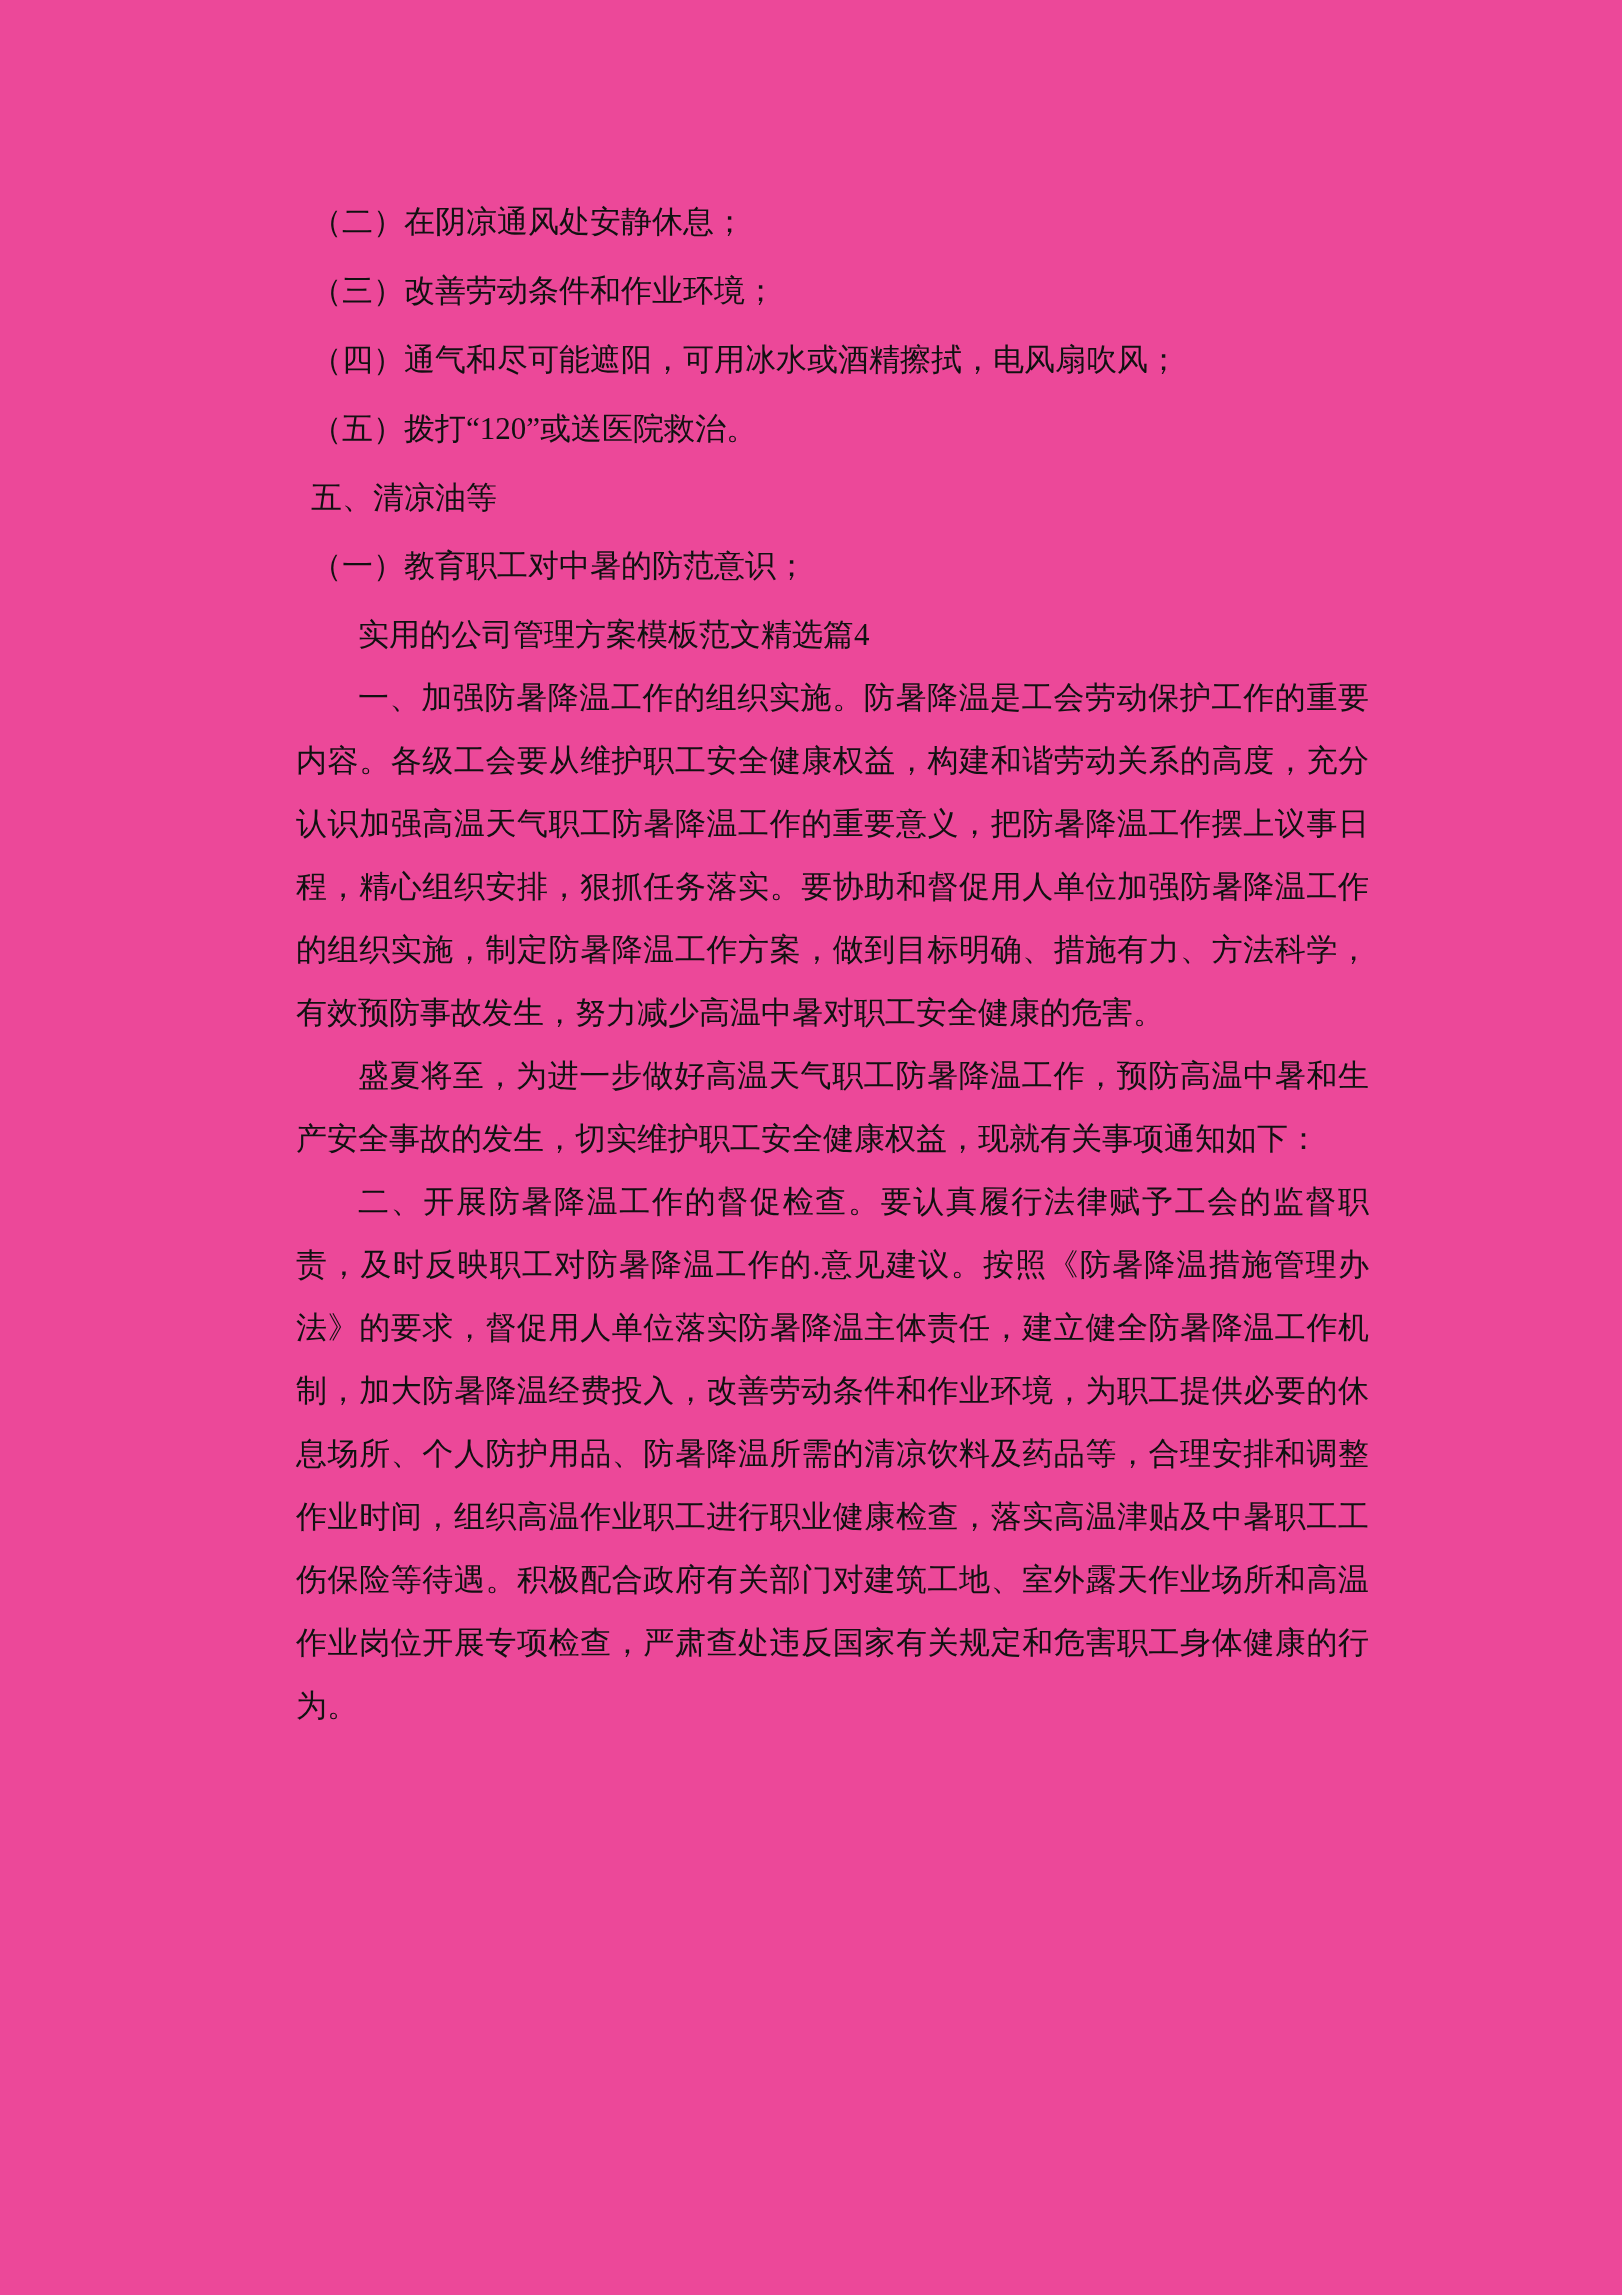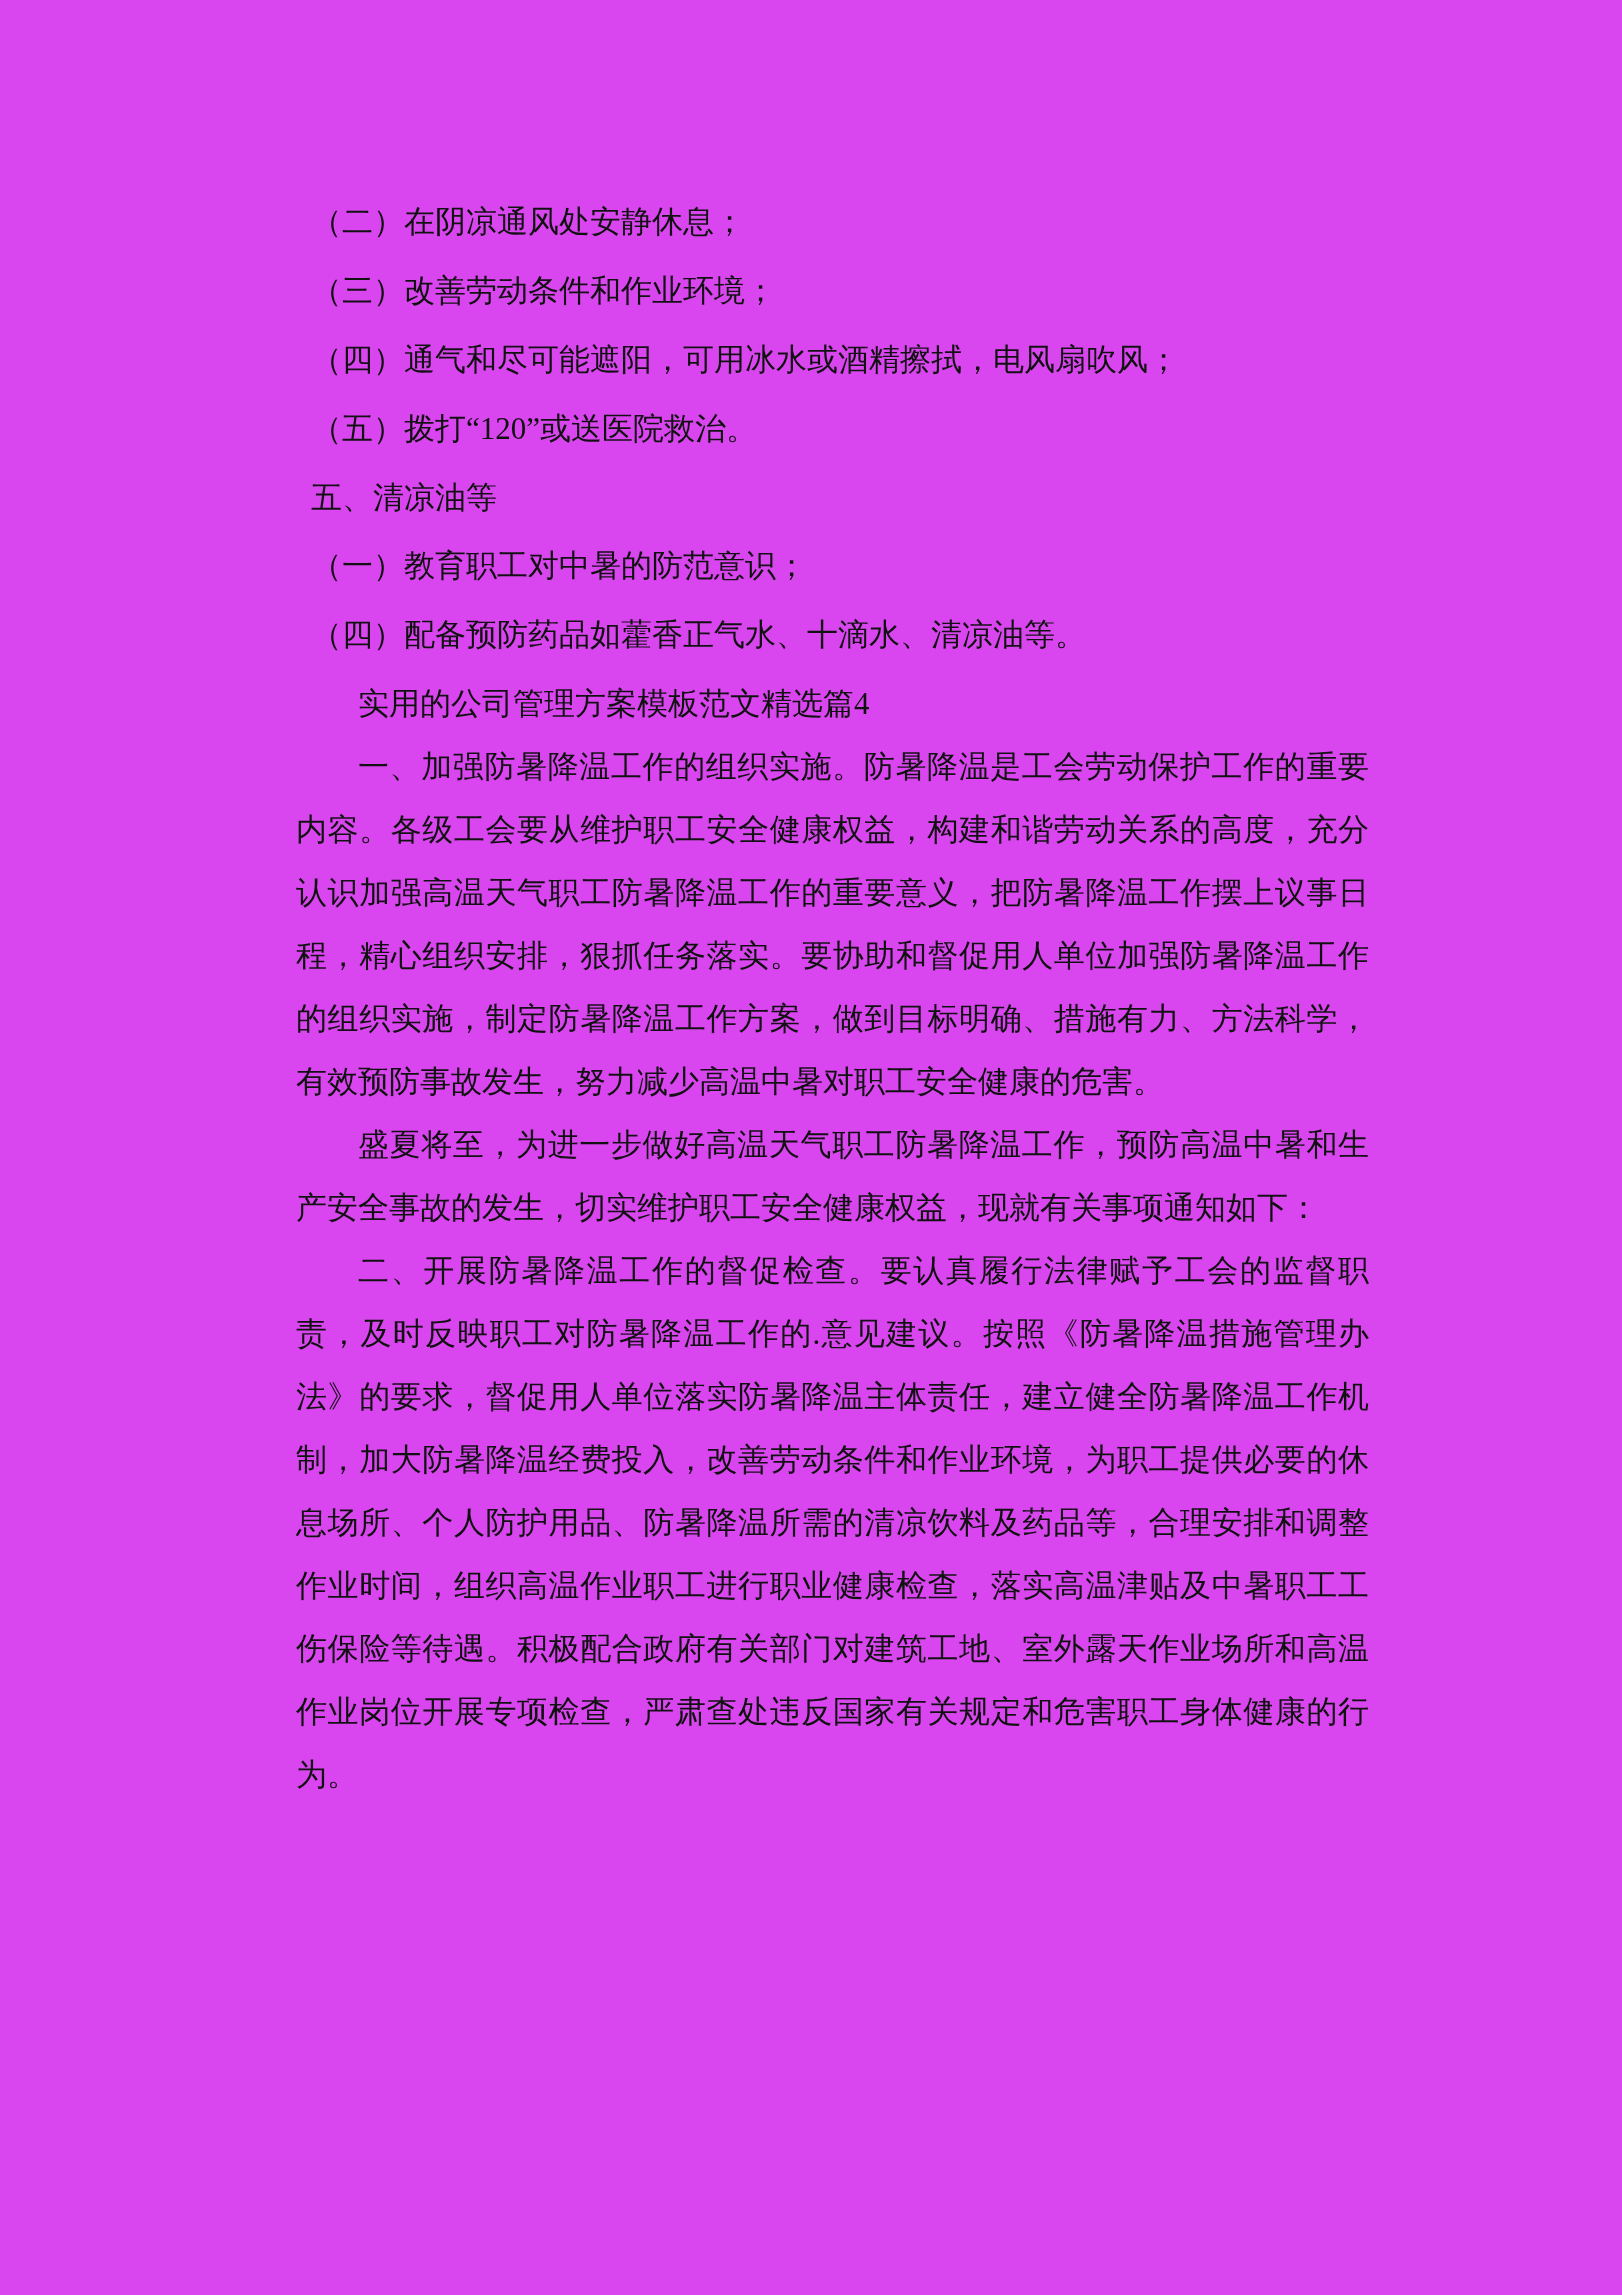--- a/index.html
+++ b/index.html
@@ -34,28 +34,27 @@
   }
   .content p.para {
     text-align: justify;
     text-justify: inter-ideograph;
     margin-left: 47px;
   }
 </style>
 </head>
 <body>
 
-<div class="page" style="background: #d946ef; color: rgb(17, 17, 17);">
+<div class="page" style="background: #ec4899; color: rgb(17, 17, 17);">
   <div class="content" id="doc-content">
       <p class="list-line">（二）在阴凉通风处安静休息；</p>
       <p class="list-line">（三）改善劳动条件和作业环境；</p>
       <p class="list-line">（四）通气和尽可能遮阳，可用冰水或酒精擦拭，电风扇吹风；</p>
       <p class="list-line">（五）拨打“120”或送医院救治。</p>
       <p class="list-line">五、清凉油等</p>
       <p class="list-line">（一）教育职工对中暑的防范意识；</p>
-      <p class="list-line">（四）配备预防药品如藿香正气水、十滴水、清凉油等。</p>
       <p class="para">实用的公司管理方案模板范文精选篇4</p>
       <p class="para">一、加强防暑降温工作的组织实施。防暑降温是工会劳动保护工作的重要内容。各级工会要从维护职工安全健康权益，构建和谐劳动关系的高度，充分认识加强高温天气职工防暑降温工作的重要意义，把防暑降温工作摆上议事日程，精心组织安排，狠抓任务落实。要协助和督促用人单位加强防暑降温工作的组织实施，制定防暑降温工作方案，做到目标明确、措施有力、方法科学，有效预防事故发生，努力减少高温中暑对职工安全健康的危害。</p>
       <p class="para">盛夏将至，为进一步做好高温天气职工防暑降温工作，预防高温中暑和生产安全事故的发生，切实维护职工安全健康权益，现就有关事项通知如下：</p>
       <p class="para">二、开展防暑降温工作的督促检查。要认真履行法律赋予工会的监督职责，及时反映职工对防暑降温工作的.意见建议。按照《防暑降温措施管理办法》的要求，督促用人单位落实防暑降温主体责任，建立健全防暑降温工作机制，加大防暑降温经费投入，改善劳动条件和作业环境，为职工提供必要的休息场所、个人防护用品、防暑降温所需的清凉饮料及药品等，合理安排和调整作业时间，组织高温作业职工进行职业健康检查，落实高温津贴及中暑职工工伤保险等待遇。积极配合政府有关部门对建筑工地、室外露天作业场所和高温作业岗位开展专项检查，严肃查处违反国家有关规定和危害职工身体健康的行为。</p>
     </div>
 </div>
 
 
 </body></html>

